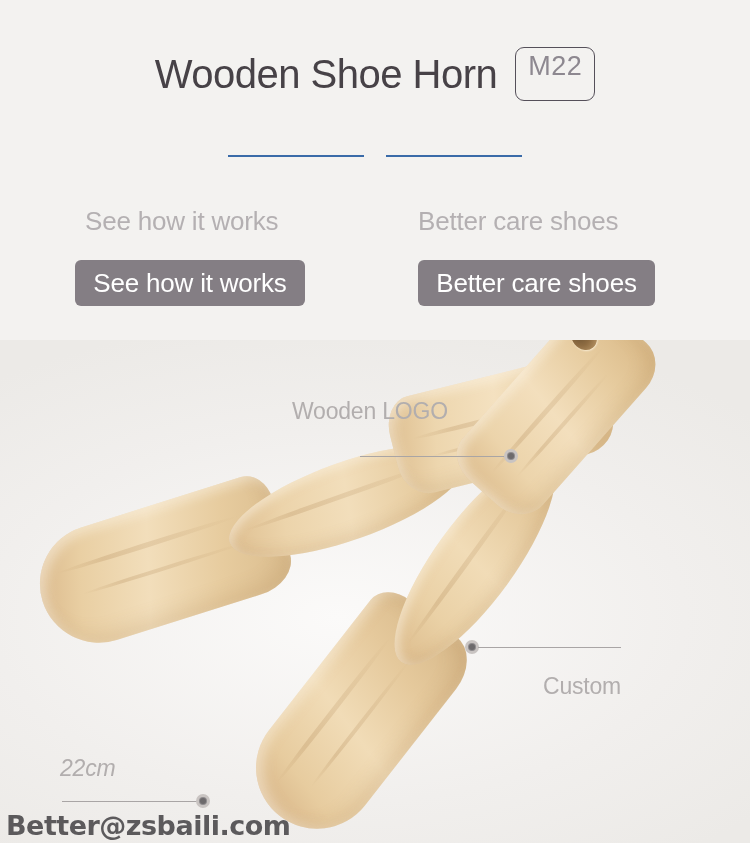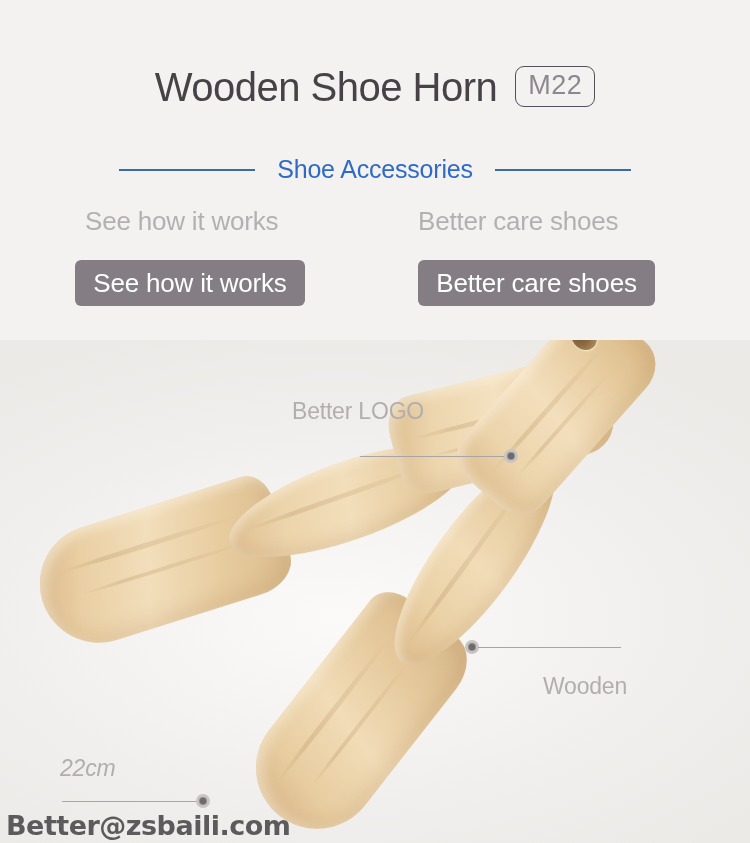--- a/index.html
+++ b/index.html
@@ -18,39 +18,39 @@
     width: 750px;
     height: 843px;
     background: #f3f2f0;
     overflow: hidden;
   }
 
   
   .header {
     position: absolute;
     left: 0;
-    top: 66px;
+    top: 47px;
     width: 750px;
     display: flex;
     align-items: center;
     justify-content: center;
     gap: 18px;
   }
   .title {
     font-size: 40px;
     font-weight: 400;
     color: #474247;
     letter-spacing: -0.5px;
     line-height: 1;
     white-space: nowrap;
   }
   .badge {
     border: 1.5px solid #55505a;
     border-radius: 9px;
-    padding: 5px 12px 7px 12px;
+    padding: 5px 12px 20px 12px;
     font-size: 27px;
     color: #8d8890;
     line-height: 1;
     letter-spacing: 0.5px;
   }
 
   
   .subhead {
     position: absolute;
     left: 0;
@@ -299,21 +299,20 @@
 
 <div class="page">
 
   <div class="header">
     <div class="title">Wooden Shoe Horn</div>
     <div class="badge">M22</div>
   </div>
 
   <div class="subhead">
     <div class="rule left"></div>
-    <div class="subhead-text">Shoe Accessories</div>
     <div class="rule right"></div>
   </div>
 
   <div class="features">
     <div class="feature-row-plain">
       <div class="feature-plain one">See how it works</div>
       <div class="feature-plain two">Better care shoes</div>
     </div>
     <div class="feature-btn one">See how it works</div>
     <div class="feature-btn two">Better care shoes</div>
@@ -344,27 +343,27 @@
       <div class="neck">
         <div class="grain" style="left:18px; top:32px; width:200px; height:5px;"></div>
       </div>
       <div class="handle">
         <div class="grain" style="left:20px; top:42px; width:170px; height:5px;"></div>
         <div class="grain" style="left:34px; top:64px; width:140px; height:4px;"></div>
       </div>
       <div class="hole"></div>
     </div>
 
-    <div class="callout-label" style="left:292px; top:58px;">Better LOGO</div>
+    <div class="callout-label" style="left:292px; top:58px;">Wooden LOGO</div>
     <div class="leader" style="left:360px; top:116px; width:148px;"></div>
     <div class="dot" style="left:504px; top:109px;"></div>
 
     <div class="dot" style="left:465px; top:300px;"></div>
     <div class="leader" style="left:478px; top:307px; width:143px;"></div>
-    <div class="callout-label" style="left:543px; top:333px;">Wooden</div>
+    <div class="callout-label" style="left:543px; top:333px;">Custom</div>
 
     <div class="callout-label" style="left:60px; top:415px;font-style:italic;">22cm</div>
     <div class="leader" style="left:62px; top:461px; width:138px;"></div>
     <div class="dot" style="left:196px; top:454px;"></div>
   </div>
 
   <div class="watermark">Better@zsbaili.com</div>
 
 </div>
 

